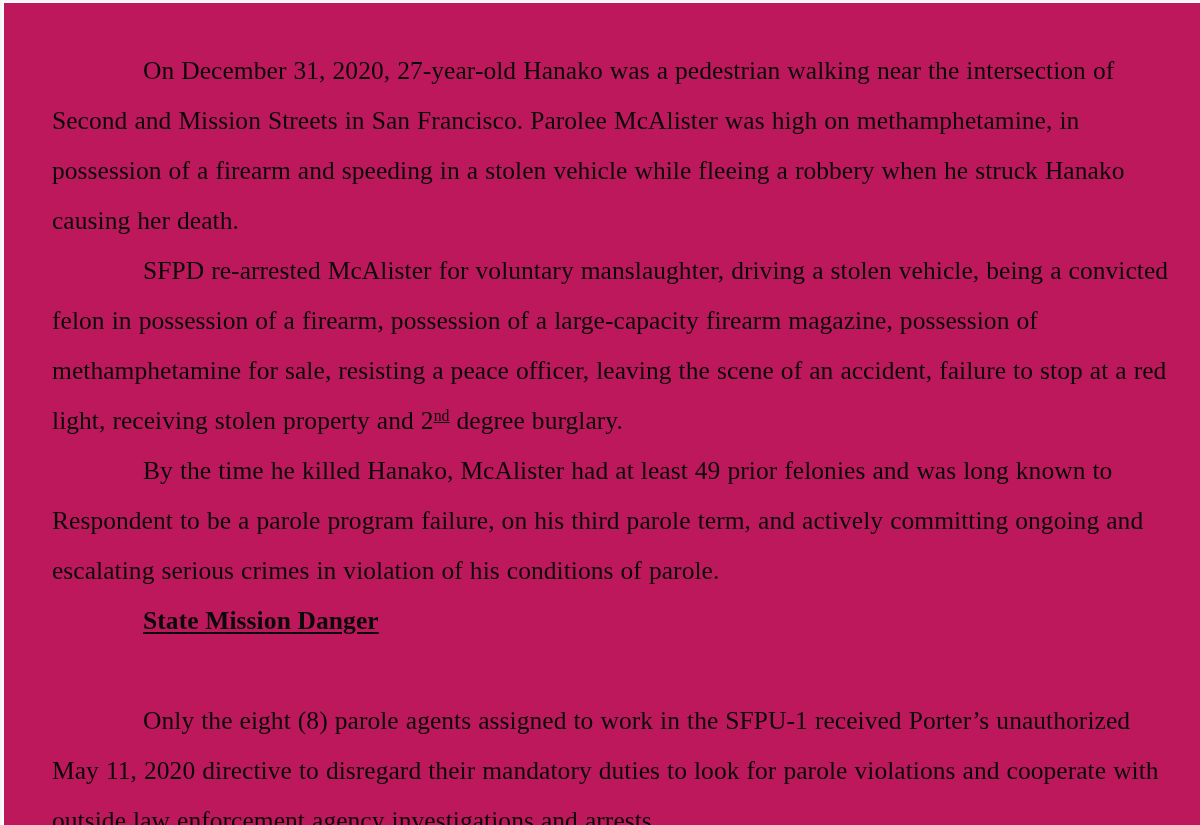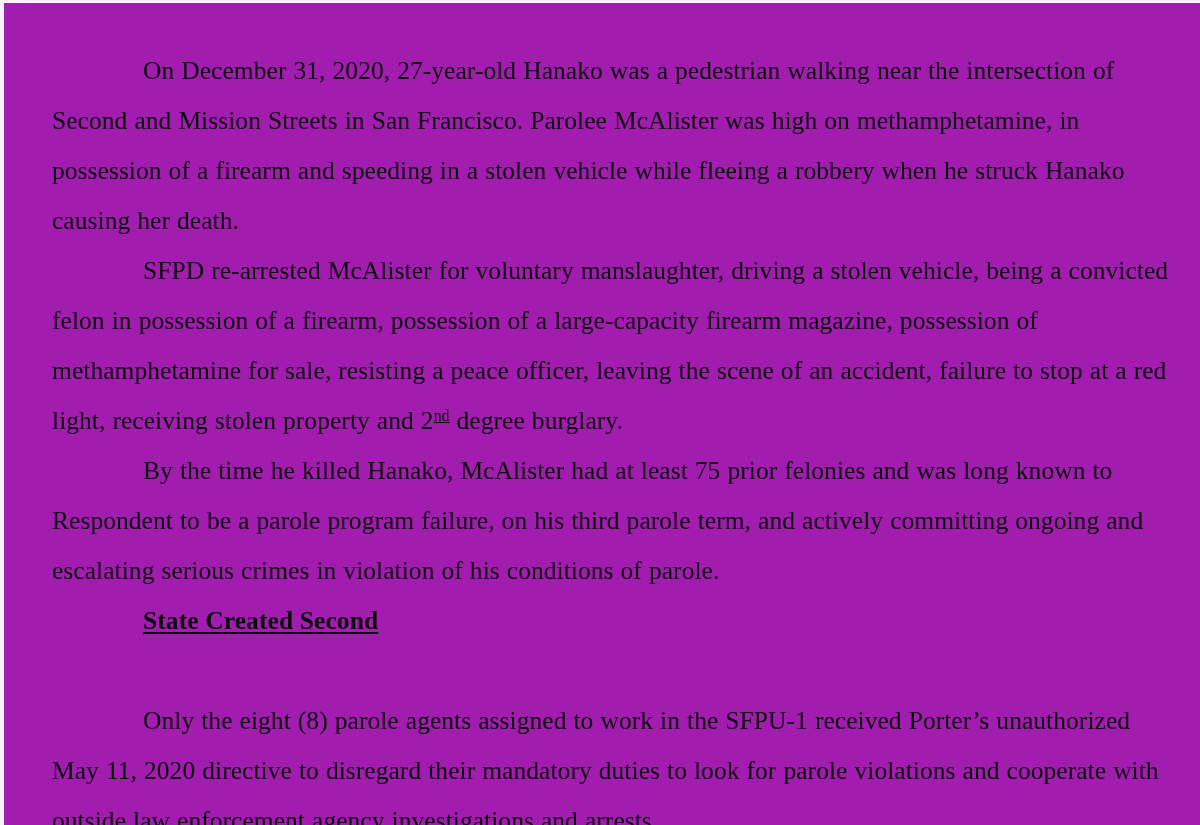--- a/index.html
+++ b/index.html
@@ -13,21 +13,21 @@
     overflow: hidden;
     font-family: "Liberation Serif", "DejaVu Serif", serif;
     color: #0a0a0a;
     -webkit-font-smoothing: antialiased;
   }
 
   #page {
     position: relative;
     width: 1200px;
     height: 825px;
-    background: #a21caf;
+    background: #be185d;
     box-sizing: border-box;
     padding: 0;
   }
 
   
   #page::before {
     content: "";
     position: absolute;
     left: 0; top: 0;
     width: 1200px; height: 3px;
@@ -94,23 +94,23 @@
 <body>
 
 <div id="page">
 
   <div class="doc-body">
 
     <p class="para">On December 31, 2020, 27-year-old Hanako was a pedestrian walking near the intersection of Second and Mission Streets in San Francisco. Parolee McAlister was high on methamphetamine, in possession of a firearm and speeding in a stolen vehicle while fleeing a robbery when he struck Hanako causing her death.</p>
 
     <p class="para"><span>SFPD re-arrested McAlister for voluntary manslaughter, driving a stolen vehicle, being a convicted felon in possession of a firearm, possession of a large-capacity firearm magazine, possession of methamphetamine for sale, resisting a peace officer, leaving the scene of an accident, failure to stop at a red light, receiving stolen property and 2</span><sup class="ordinal">nd</sup><span> degree burglary.</span></p>
 
-    <p class="para">By the time he killed Hanako, McAlister had at least 75 prior felonies and was long known to Respondent to be a parole program failure, on his third parole term, and actively committing ongoing and escalating serious crimes in violation of his conditions of parole.</p>
+    <p class="para">By the time he killed Hanako, McAlister had at least 49 prior felonies and was long known to Respondent to be a parole program failure, on his third parole term, and actively committing ongoing and escalating serious crimes in violation of his conditions of parole.</p>
 
-    <h2 class="section-heading"><span class="hd-text">State Created Second</span></h2>
+    <h2 class="section-heading"><span class="hd-text">State Mission Danger</span></h2>
 
     <div class="blank-line">&nbsp;</div>
 
     <p class="para">Only the eight (8) parole agents assigned to work in the SFPU-1 received Porter’s unauthorized May 11, 2020 directive to disregard their mandatory duties to look for parole violations and cooperate with outside law enforcement agency investigations and arrests</p>
 
   </div>
 
 </div>
 
 </body></html>

